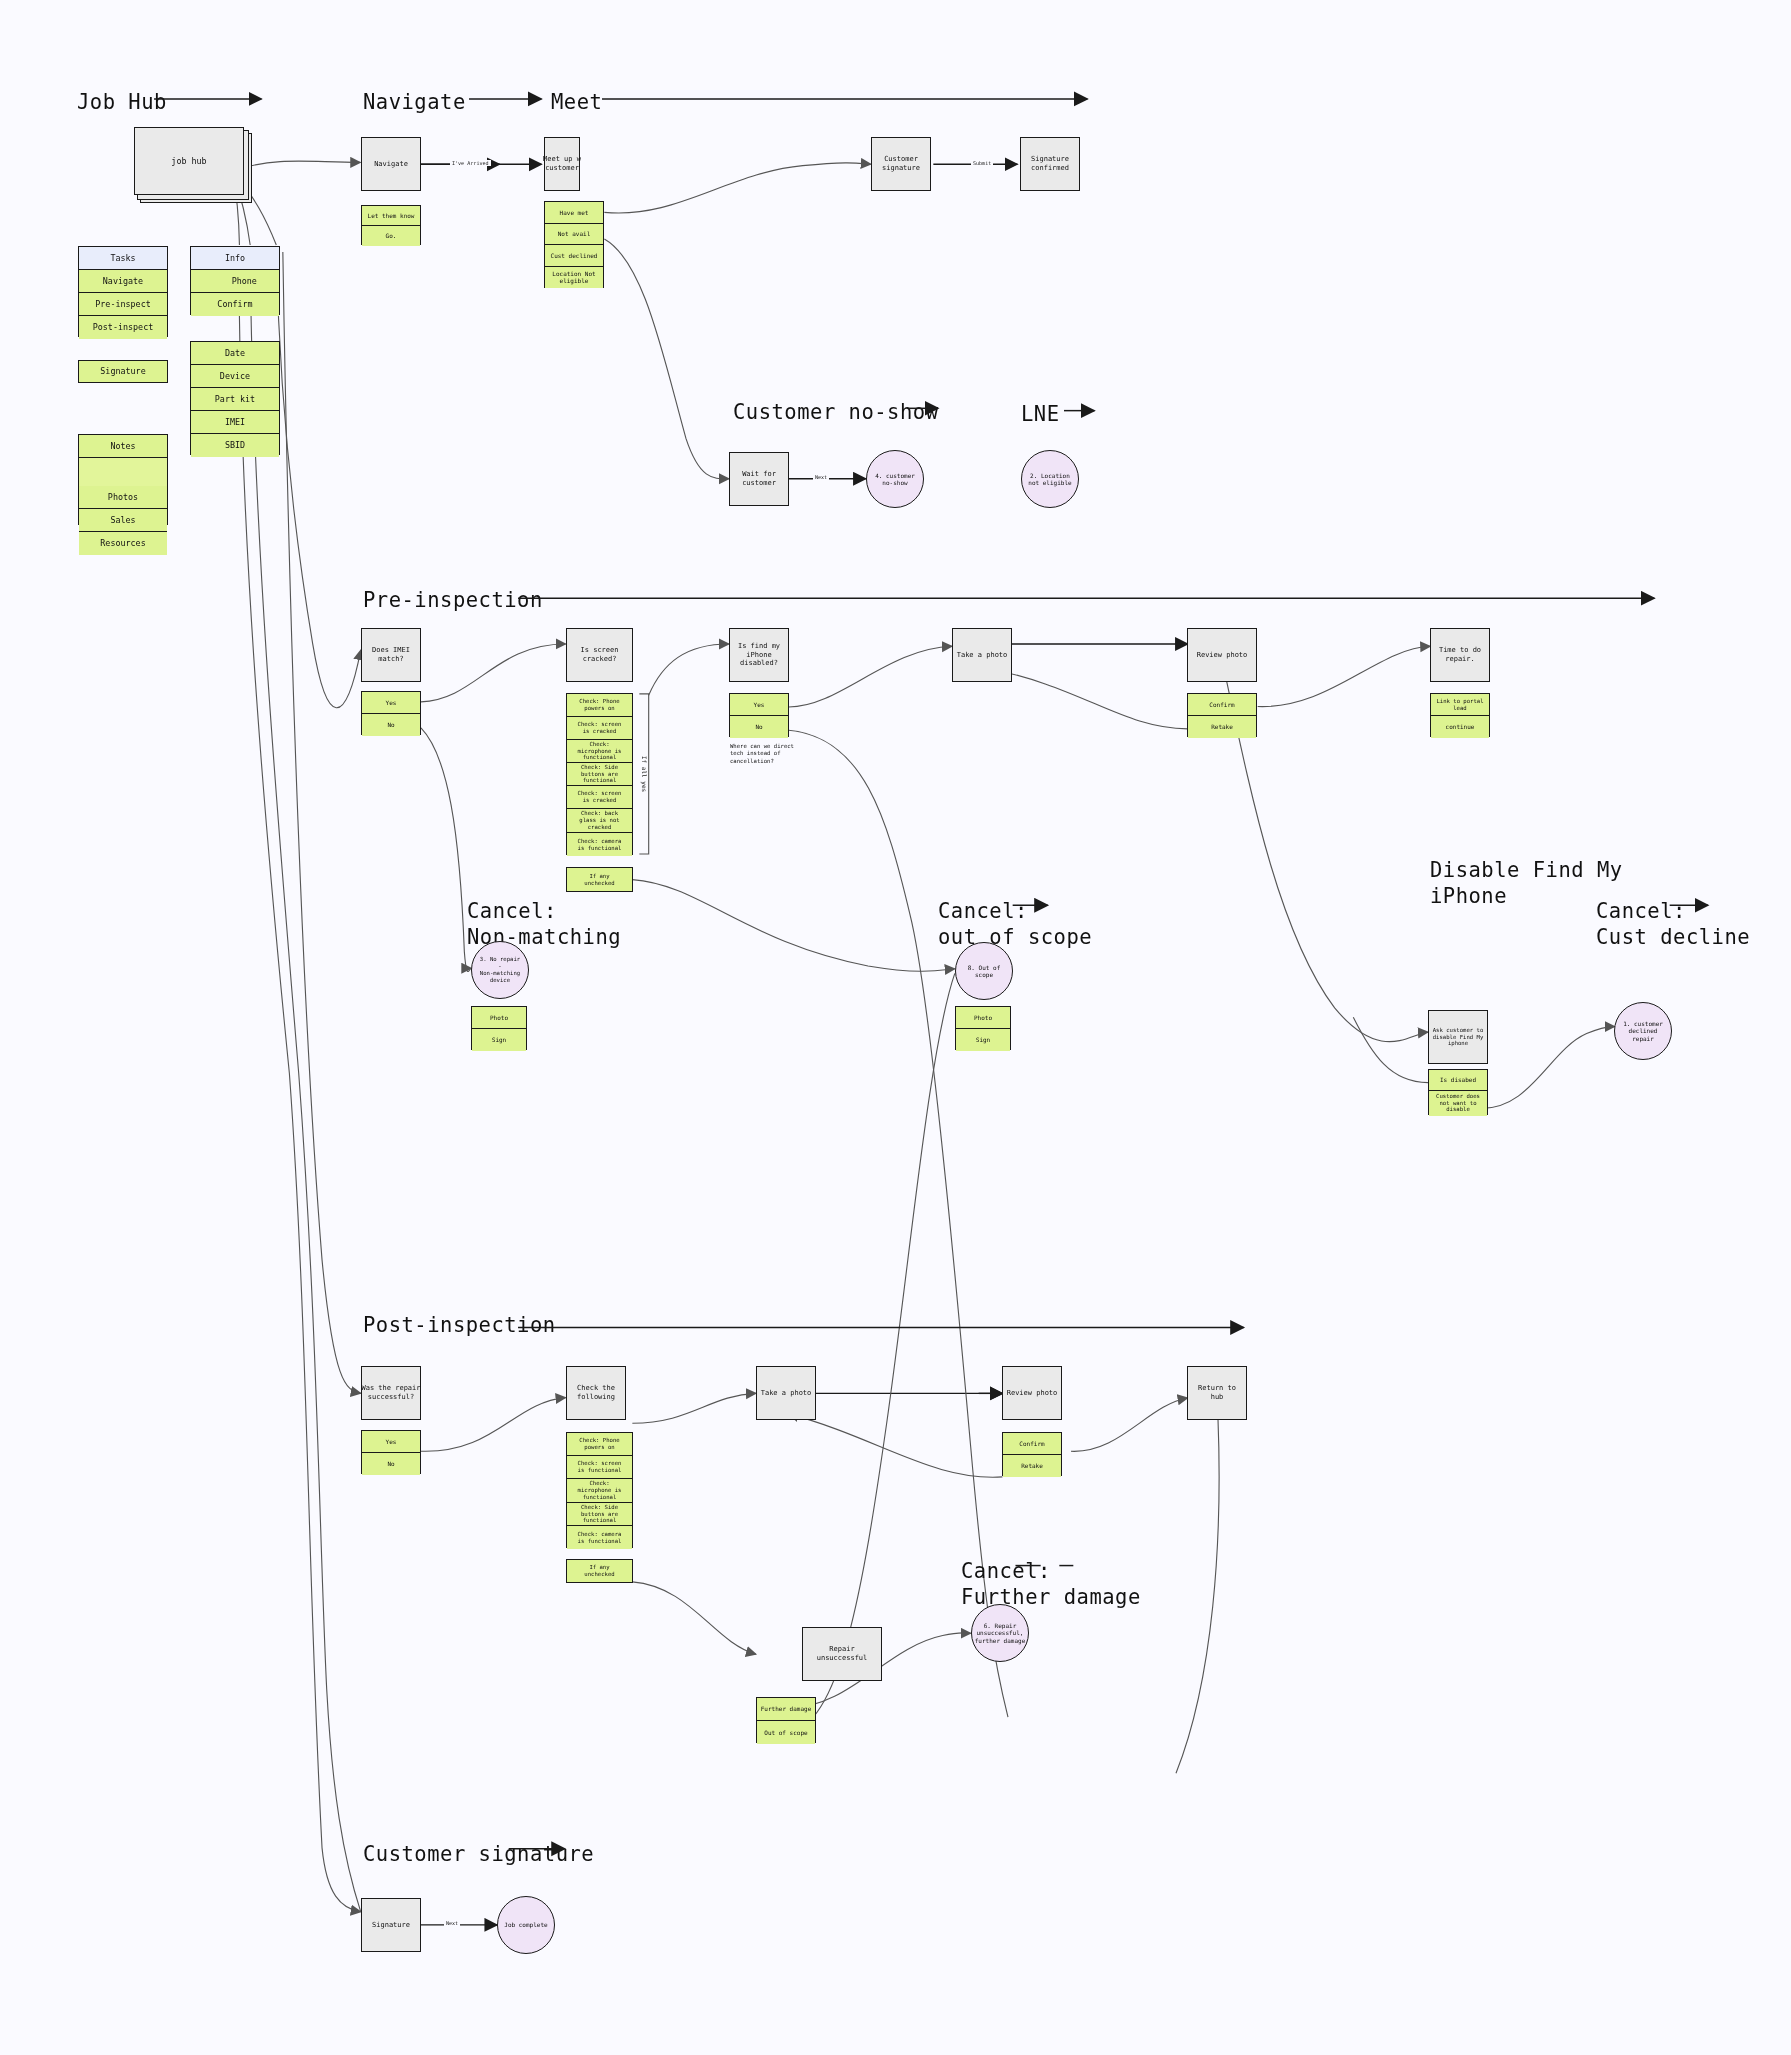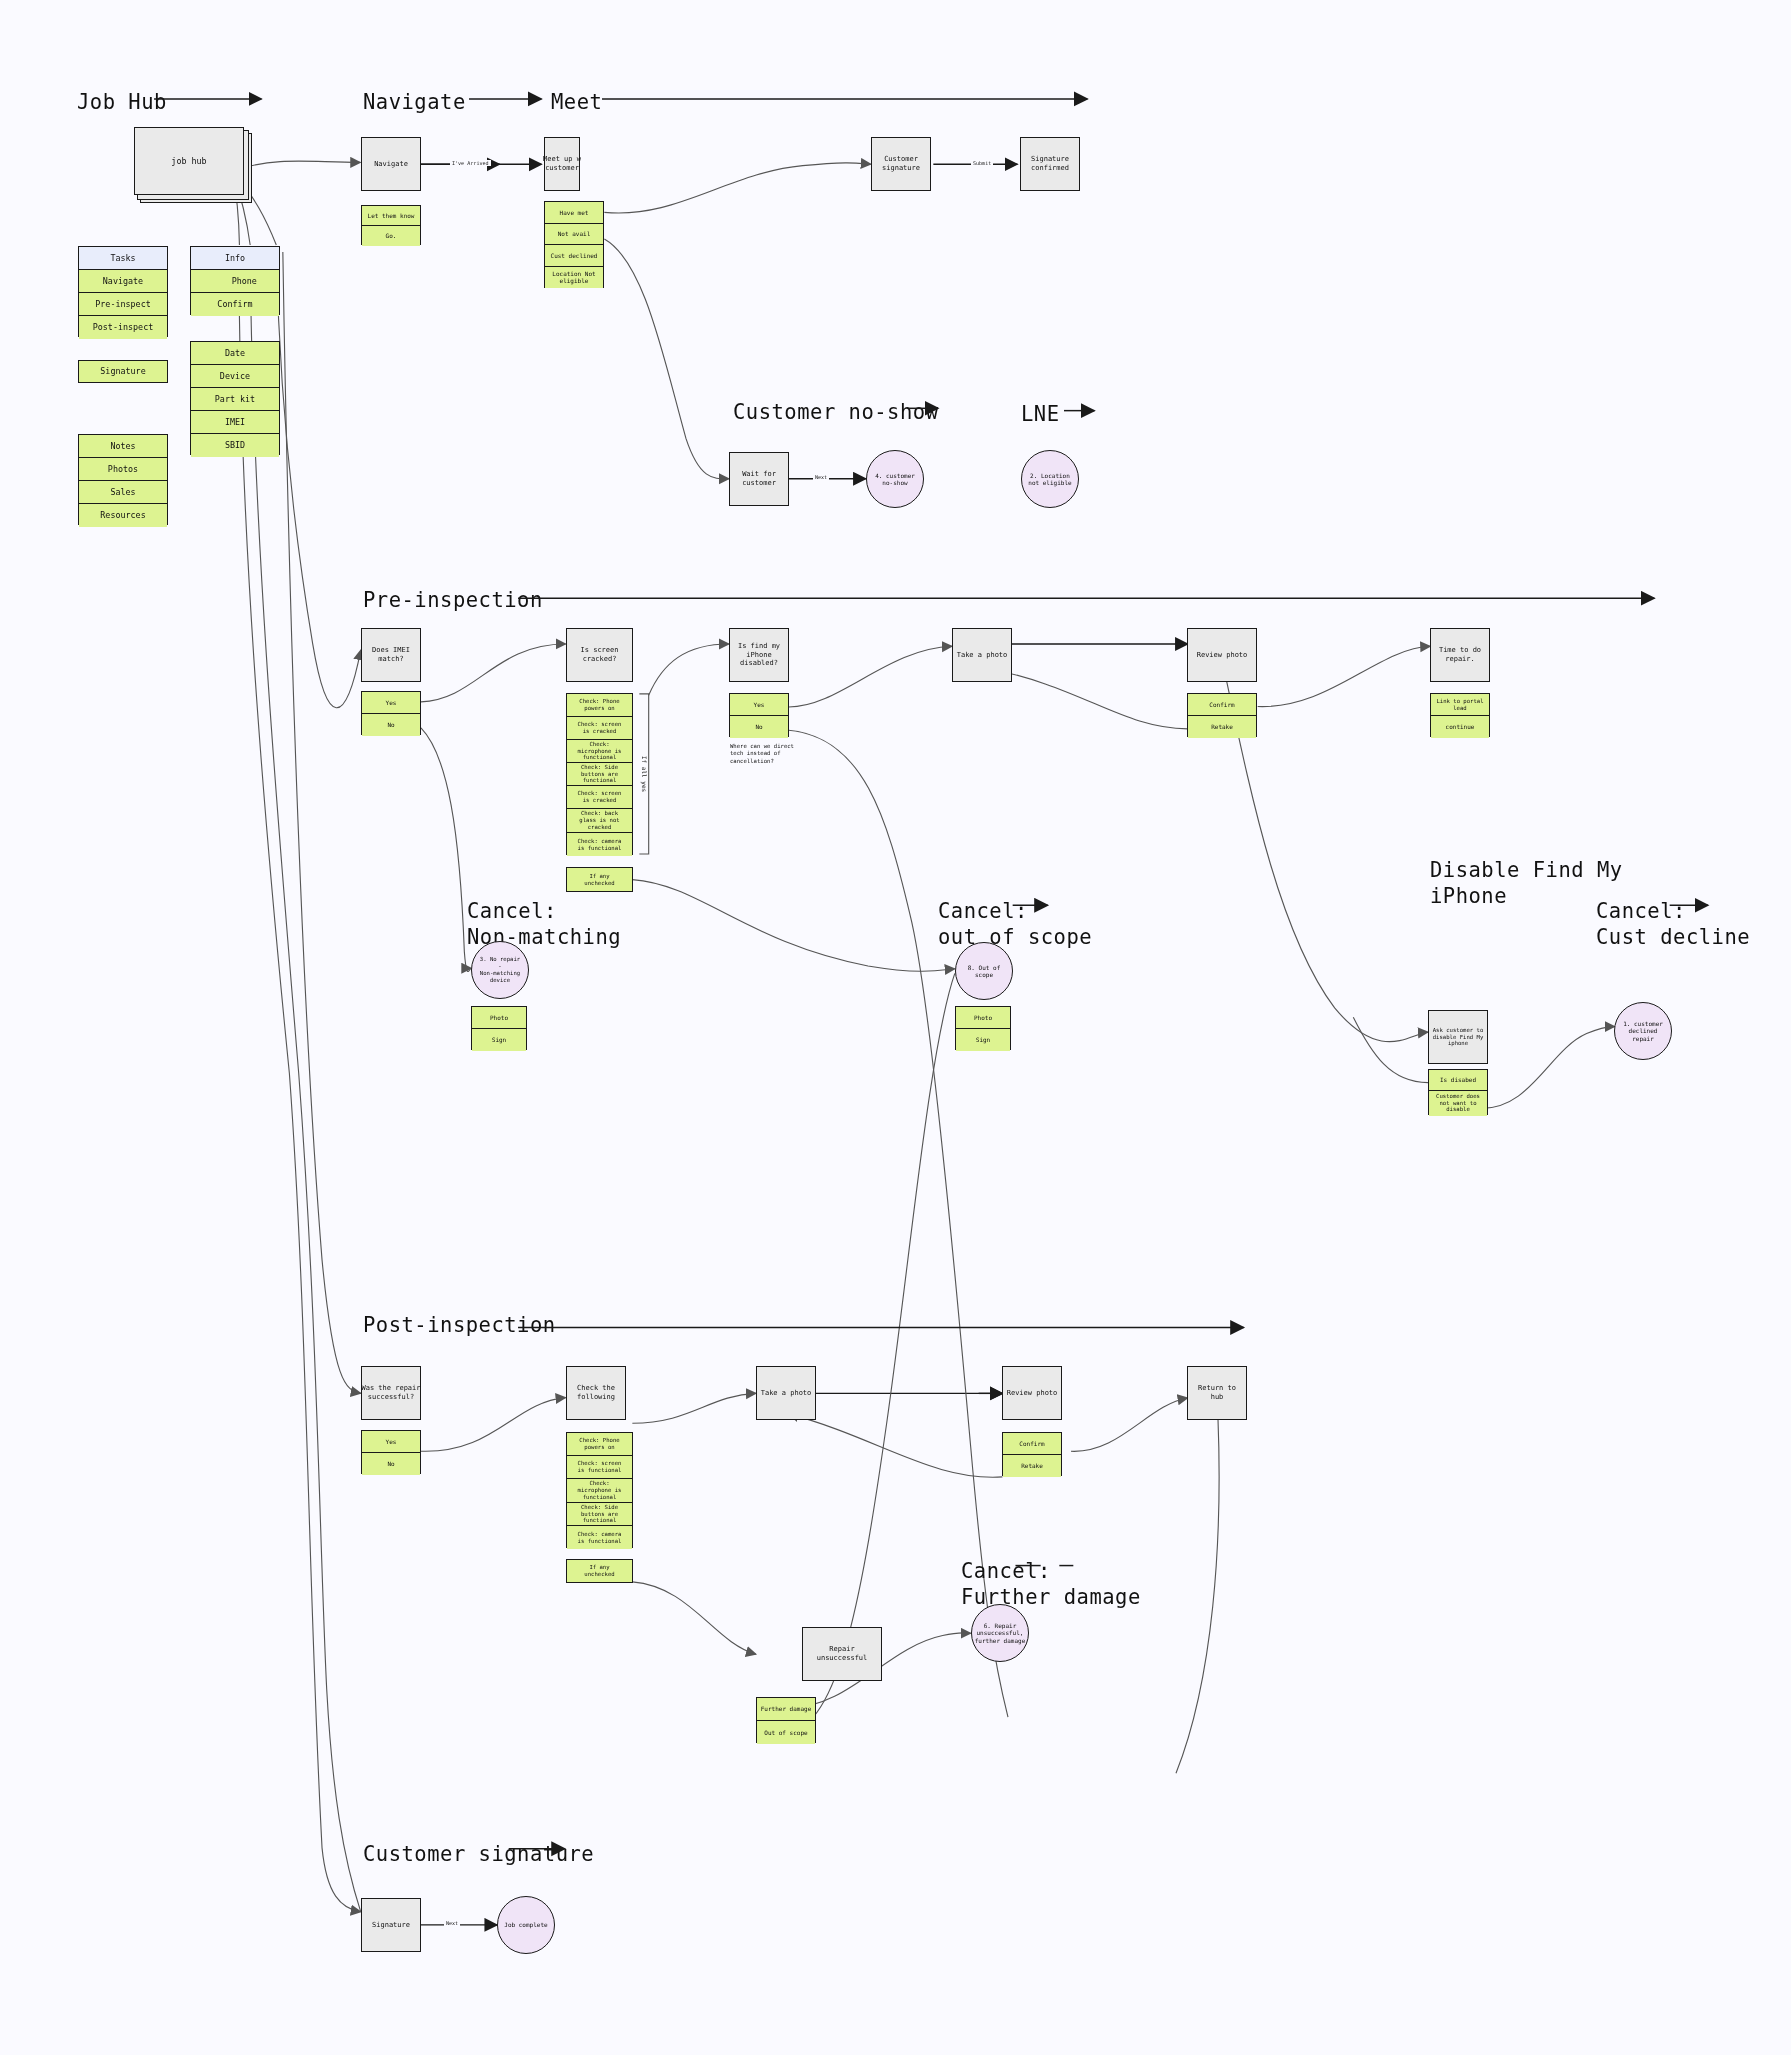--- a/index.html
+++ b/index.html
@@ -206,21 +206,21 @@
     <div class="opt hdr fs-md" style="height:23px;">Tasks</div>
     <div class="opt fs-md" style="height:23px;">Navigate</div>
     <div class="opt fs-md" style="height:23px;">Pre-inspect</div>
     <div class="opt fs-md" style="height:23px;">Post-inspect</div>
   </div>
   <div class="optbox" style="left:78px;top:360px;width:90px;height:23px;">
     <div class="opt fs-md" style="height:100%;">Signature</div>
   </div>
   <div class="optbox" style="left:78px;top:434px;width:90px;height:91px;">
     <div class="opt fs-md" style="height:23px;">Notes</div>
-    <div class="opt fs-md" style="height:23px;">Photos</div>
+    <div class="opt fs-md" style="height:23px;margin-top:28px;">Photos</div>
     <div class="opt fs-md" style="height:23px;">Sales</div>
     <div class="opt fs-md" style="height:23px;">Resources</div>
   </div>
 
   <div class="optbox" style="left:190px;top:246px;width:90px;height:69px;">
     <div class="opt hdr fs-md" style="height:23px;">Info</div>
     <div class="opt fs-md" style="height:23px;padding-left:20px;">Phone</div>
     <div class="opt fs-md" style="height:23px;">Confirm</div>
   </div>
   <div class="optbox" style="left:190px;top:341px;width:90px;height:114px;">

